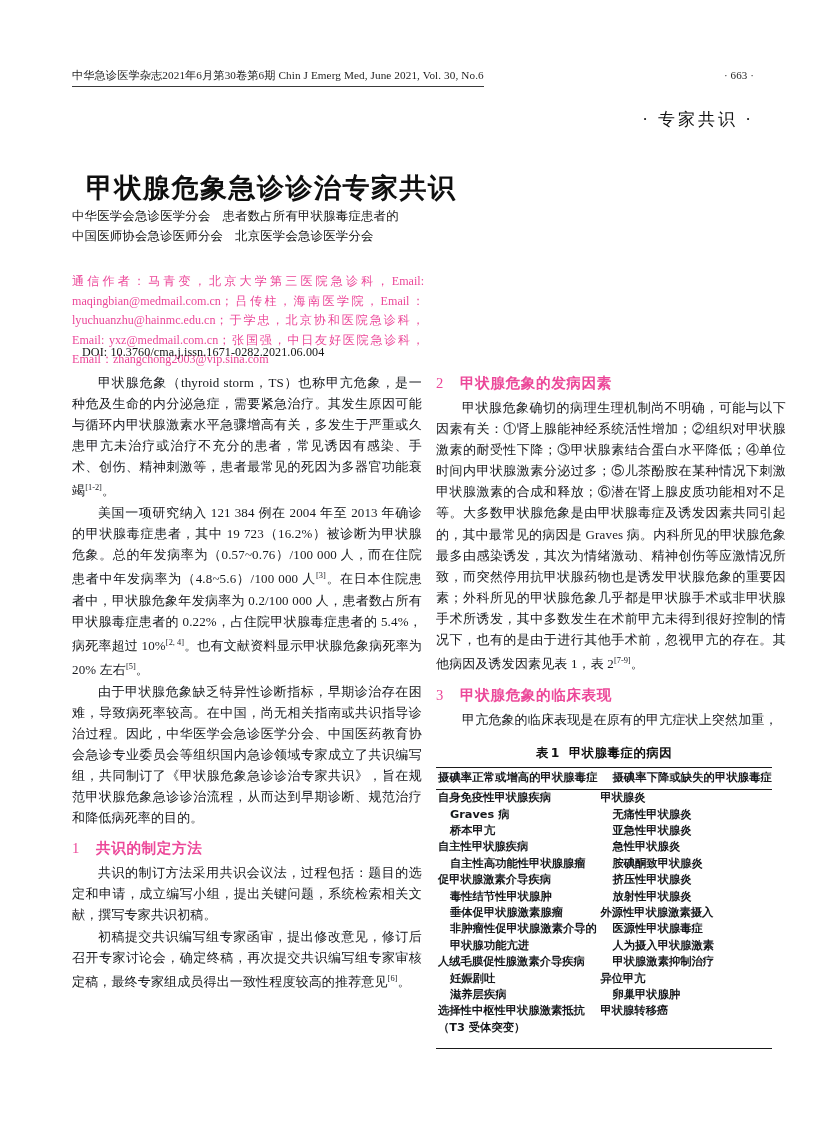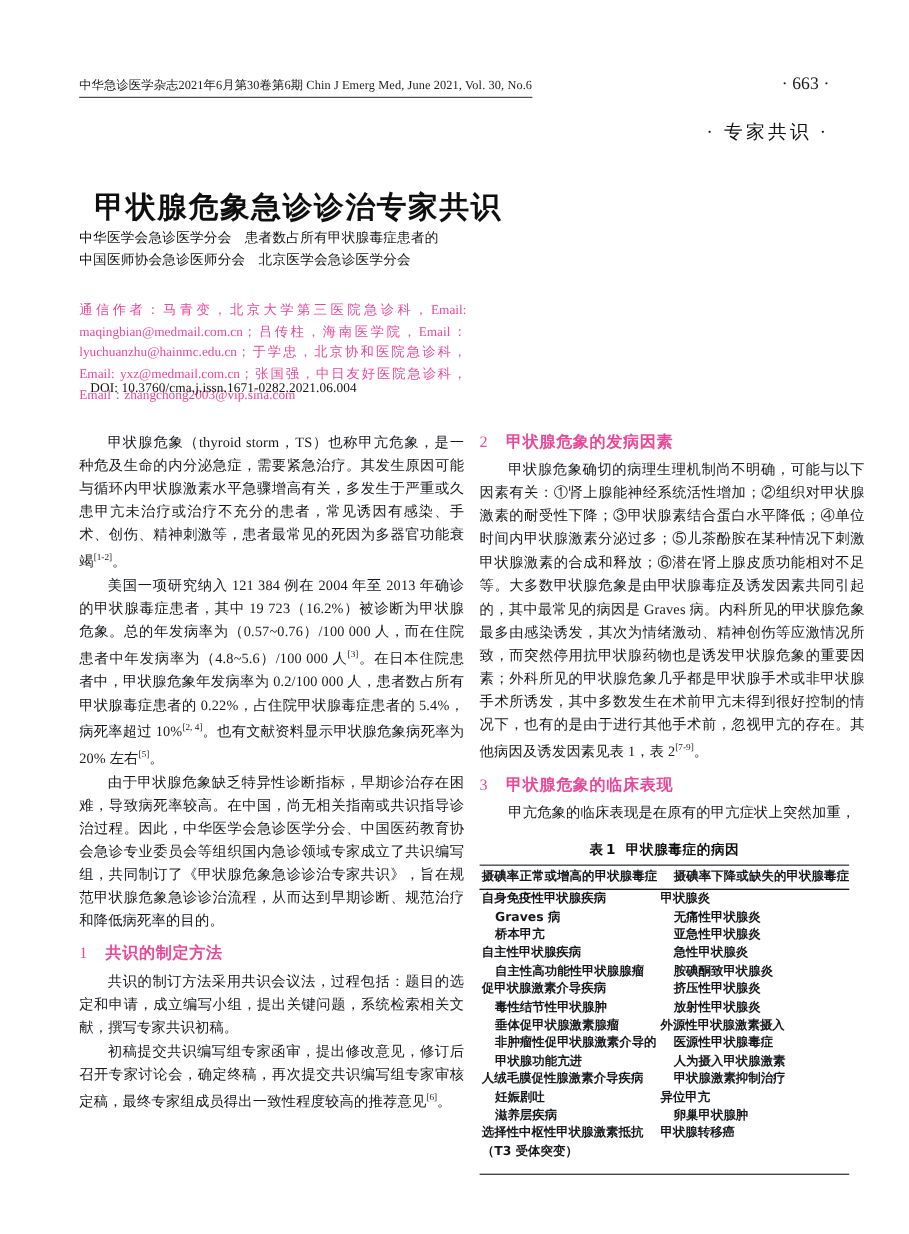--- a/index.html
+++ b/index.html
@@ -33,21 +33,21 @@
     font-size: 11.2px;
     letter-spacing: 0.1px;
     color: #1c1c1c;
   }
   .runhead-left {
     border-bottom: 1px solid #3a3a3a;
     padding-bottom: 3px;
     white-space: nowrap;
   }
   .runhead-right {
-    font-size: 16px;
+    font-size: 11px;
     white-space: nowrap;
   }
 
   
   .category {
     position: absolute;
     right: 72px; top: 108px;
     font-family: "Liberation Serif", "DejaVu Serif", serif;
     font-size: 17px;
     letter-spacing: 3px;
@@ -100,21 +100,20 @@
   
   .col {
     position: absolute;
     width: 350px;
     top: 372px;
     font-size: 13px;
     line-height: 21.1px;
     text-align: justify;
     text-justify: inter-character;
     color: #16181c;
-    margin-top: 19px;
   }
   .col-left  { left: 72px; }
   .col-right { left: 436px; top: 372px; }
 
   p.para {
     margin: 0;
     text-indent: 2em;
     letter-spacing: 0.15px;
   }
   p.para + p.para { margin-top: 0px; }

